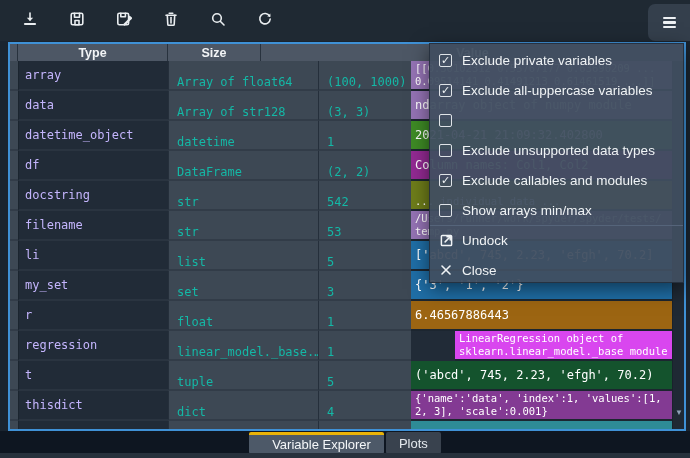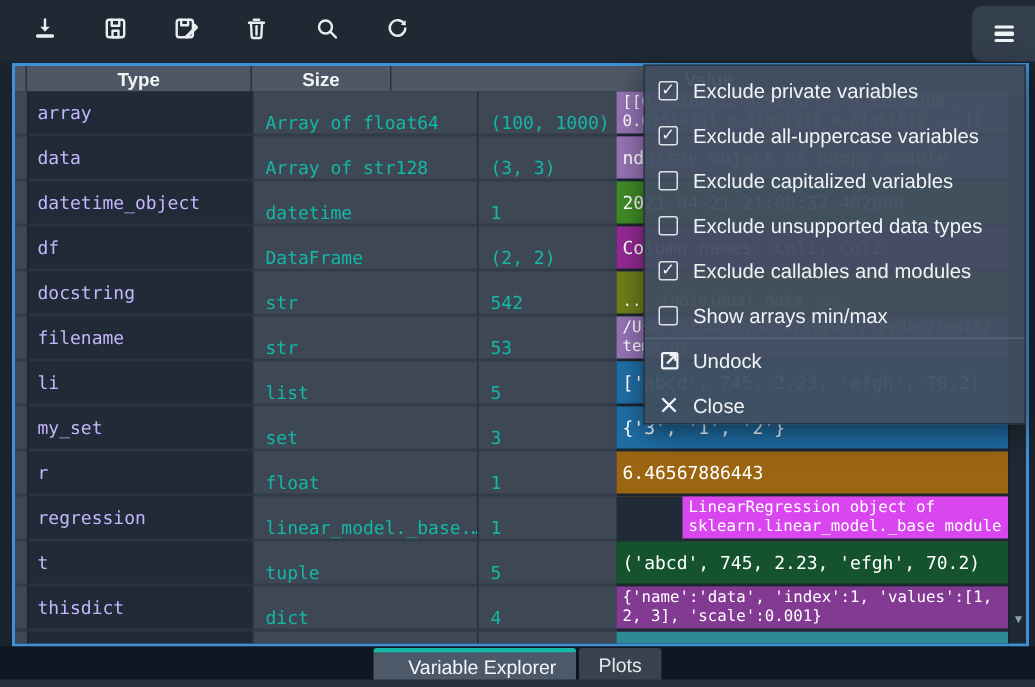--- a/index.html
+++ b/index.html
@@ -107,21 +107,21 @@
   .tabbar{
     position:absolute; left:0; top:431px; width:690px; height:27px;
     background:#0e1621; display:flex; justify-content:center; align-items:flex-start;
   }
   .tabbar::after{ content:""; position:absolute; left:0; bottom:0; width:690px; height:5px; background:#27313c;}
   .tab{
     height:22px; margin:1px 1px 0 1px; padding:0 13px; display:flex; align-items:center;
     font-size:13px; color:#e4e9ee; background:#39424e; border:none; cursor:pointer;
     border-radius:2px;
   }
-  .tab.active{ background:#4d5968; color:#f4f7f9; border-top:3px solid #14b8a6; padding-top:0;padding-left:23px;}
+  .tab.active{ background:#4d5968; color:#f4f7f9; border-top:3px solid #eab308; padding-top:0;padding-left:23px;}
 </style>
 </head>
 <body>
 
 <div class="window">
 
   <div class="toolbar">
     <button class="tool-btn">
       <span>
         <svg width="18" height="18" viewBox="0 0 18 18">
@@ -401,21 +401,20 @@
       <div class="menu-item">
         <span class="mi-box">✓</span>
         <span>Exclude private variables</span>
       </div>
       <div class="menu-item">
         <span class="mi-box">✓</span>
         <span>Exclude all-uppercase variables</span>
       </div>
       <div class="menu-item">
         <span class="mi-box"></span>
-        <span>Exclude capitalized variables</span>
       </div>
       <div class="menu-item">
         <span class="mi-box"></span>
         <span>Exclude unsupported data types</span>
       </div>
       <div class="menu-item">
         <span class="mi-box">✓</span>
         <span>Exclude callables and modules</span>
       </div>
       <div class="menu-item">

